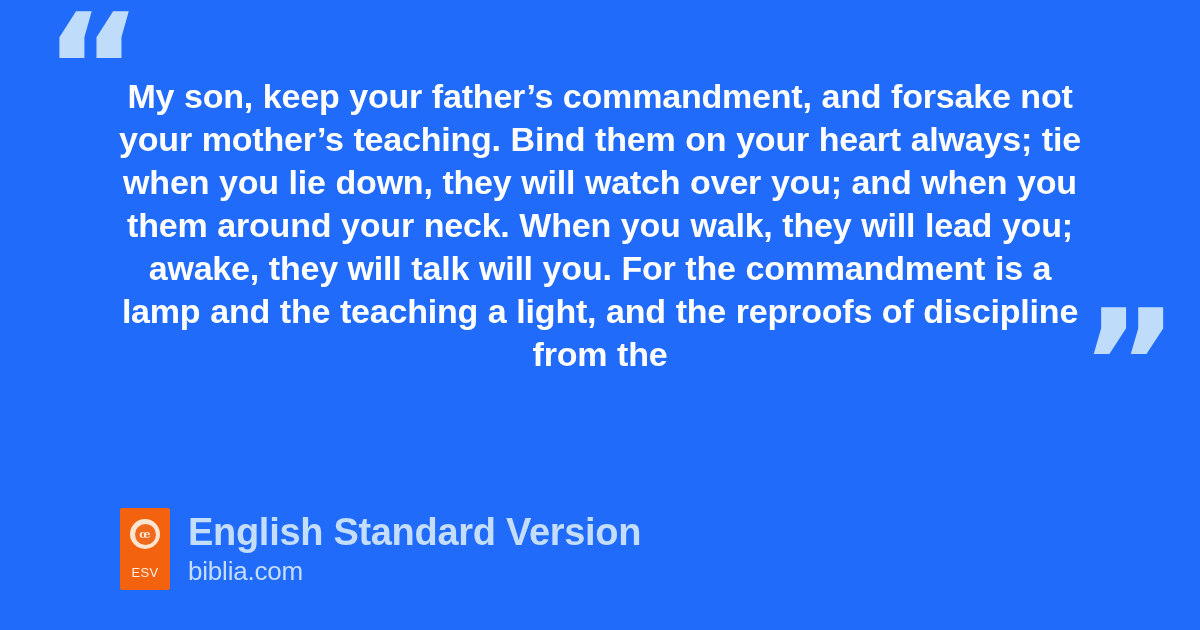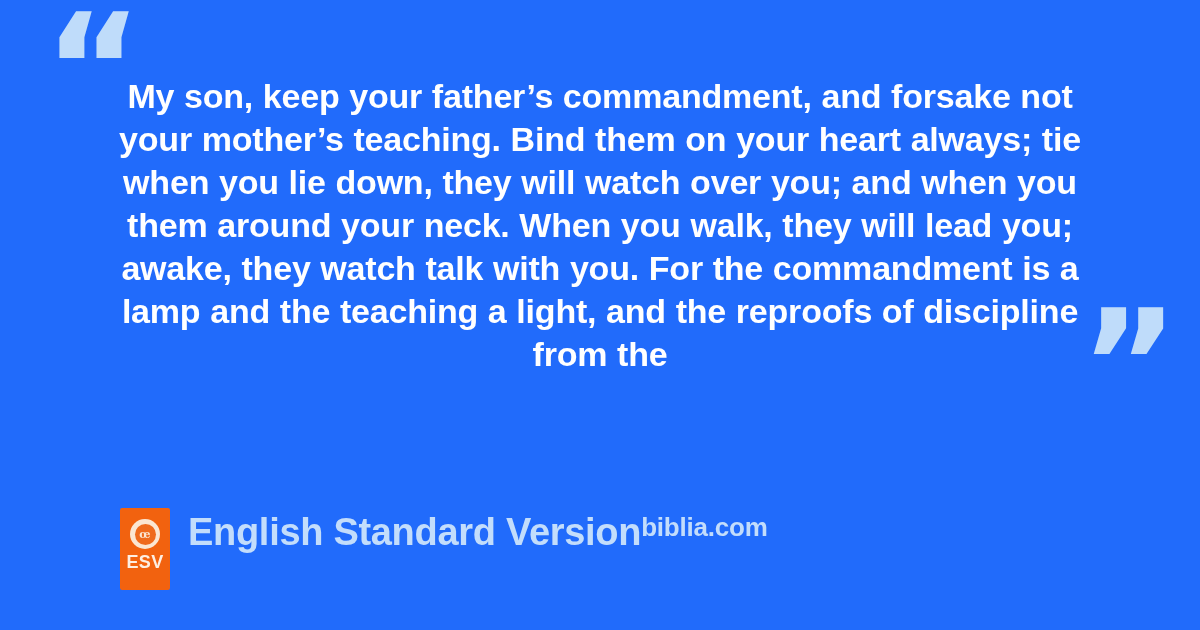--- a/index.html
+++ b/index.html
@@ -107,69 +107,69 @@
     display: flex;
     align-items: center;
     justify-content: center;
     color: #fbe6d2;
     font-family: "DejaVu Serif", serif;
     font-size: 11px;
     font-weight: 700;
     line-height: 1;
   }
   .esv-abbr {
-    margin-top: 4px;
+    margin-top: 17px;
     color: #fdeee2;
     font-family: "Liberation Sans", sans-serif;
-    font-weight: 700;
-    font-size: 18px;
+    font-weight: 400;
+    font-size: 13px;
     letter-spacing: 0.4px;
     line-height: 1;
   }
 
   .attrib {
     margin-left: 18px;
     padding-top: 2px;
     display: flex;
-    flex-direction: row;
+    flex-direction: column;
   }
   .attrib-title {
     color: #c3ddfb;
     font-family: "Liberation Sans", sans-serif;
     font-weight: 700;
     font-size: 38px;
     line-height: 44px;
     letter-spacing: -0.3px;
     white-space: nowrap;
   }
   .attrib-site {
     margin-top: 2px;
     color: #c3ddfb;
     font-family: "Liberation Sans", sans-serif;
-    font-weight: 700;
+    font-weight: 400;
     font-size: 26px;
     line-height: 30px;
     letter-spacing: -0.2px;
     white-space: nowrap;
   }
 </style>
 </head>
 <body>
 
 <div class="poster">
 
   <span class="quote-mark quote-mark-open">“</span>
 
   <div class="quote-block">
     <p class="quote-text">
       <span class="quote-line">My son, keep your father’s commandment, and forsake not</span>
       <span class="quote-line">your mother’s teaching. Bind them on your heart always; tie</span>
       <span class="quote-line">when you lie down, they will watch over you; and when you</span>
       <span class="quote-line">them around your neck. When you walk, they will lead you;</span>
-      <span class="quote-line">awake, they watch talk with you. For the commandment is a</span>
+      <span class="quote-line">awake, they will talk will you. For the commandment is a</span>
       <span class="quote-line">lamp and the teaching a light, and the reproofs of discipline</span>
       <span class="quote-line">from the</span>
     </p>
   </div>
 
   <span class="quote-mark quote-mark-close">”</span>
 
   <div class="footer">
 
     <div class="esv-badge">

